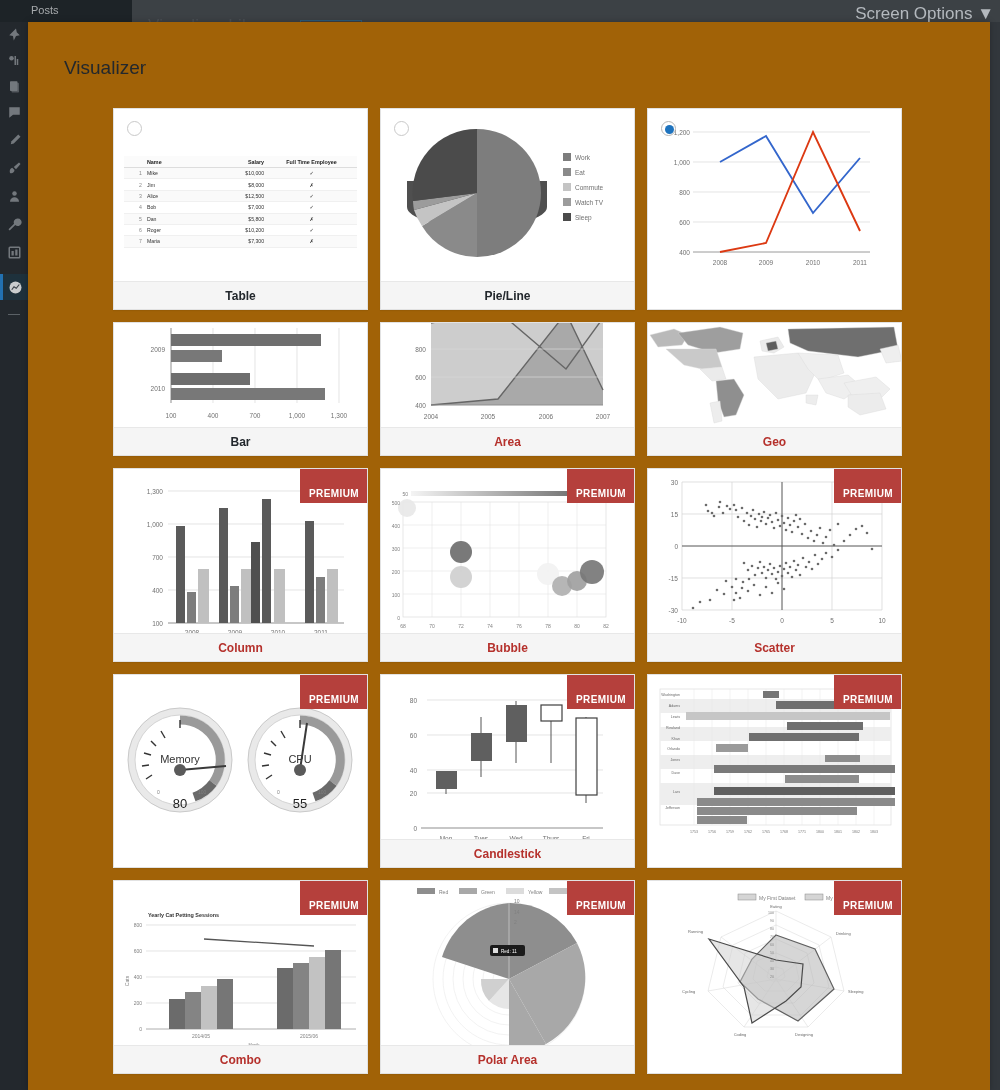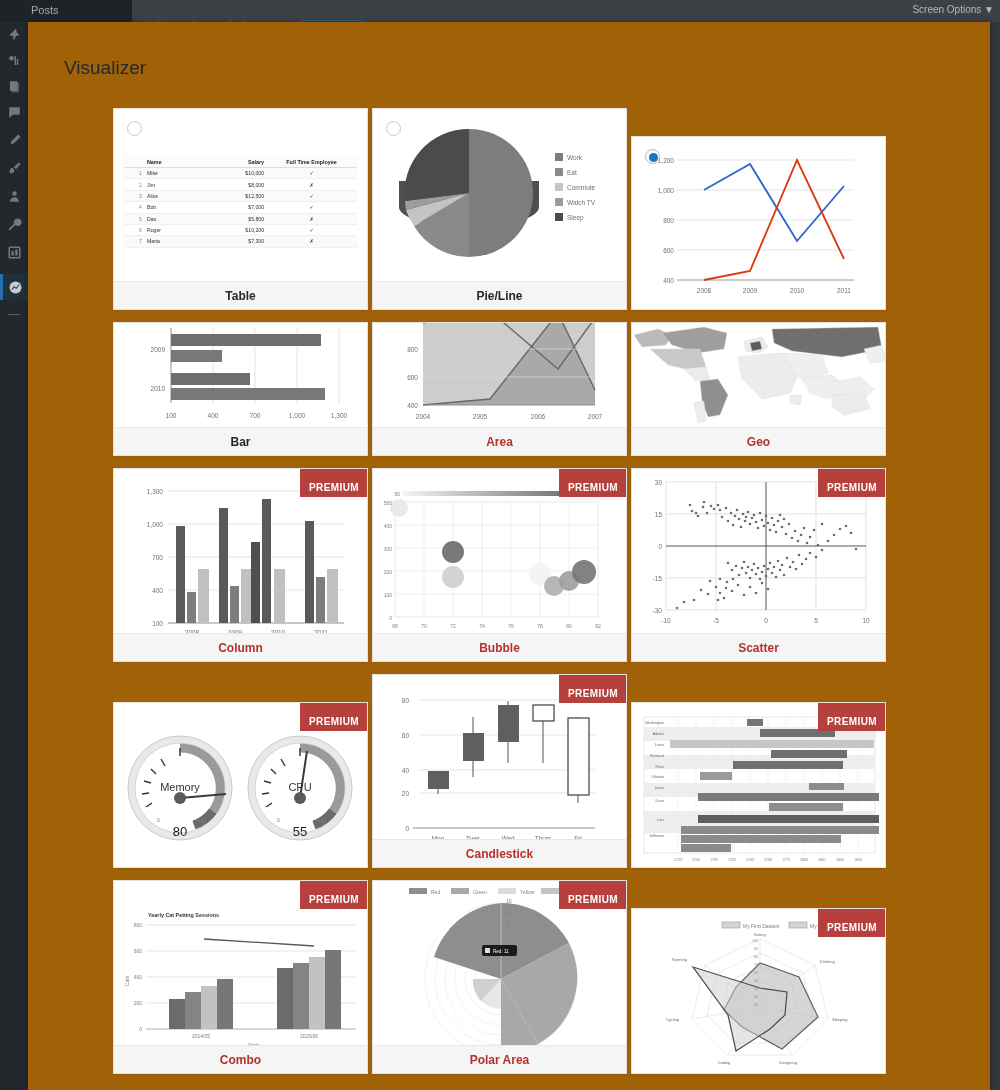--- a/index.html
+++ b/index.html
@@ -39,21 +39,21 @@
   #wp-ico-active svg { width:15px; height:15px; fill:#d6d6d6; }
   #wp-sidebar-collapse {
     position:absolute; left:8px; width:12px; height:1px; background:#5b6166;
   }
   #wp-topbar {
     position:absolute; left:132px; top:0; right:0; height:22px;
     background:#3c4145;
   }
   #screen-options {
     position:absolute; right:6px; top:4px;
-    font-size:10px; color:#b4b9be;
+    font-size:17px; color:#b4b9be;
   }
   #wp-page-heading {
     position:absolute; left:148px; top:16px;
     font-size:17px; color:#4a4f54; letter-spacing:.2px;
   }
   #wp-blur-row { position:absolute; left:148px; top:24px; height:8px; }
   .blur-chunk { display:inline-block; height:6px; background:#55595d; margin-right:16px; border-radius:1px; opacity:.65;}
   #wp-search-box {
     position:absolute; left:300px; top:20px; width:62px; height:12px;
     border:1px solid #2b5b7a; background:#3c4145;
@@ -69,22 +69,21 @@
   #modal-title {
     position:absolute; left:36px; top:35px;
     font-size:19px; color:#23282d; font-weight:400;
   }
 
   
   #chart-grid {
     position:absolute; left:85px; top:86px;
     width:790px;
     display:flex; flex-wrap:wrap;
-    gap:12px 4px;
-    align-items:flex-end;
+    gap:12px 12px;
   }
   .chart-card {
     width:255px;
     background:#fff;
     border:1px solid #e2e2e2;
     box-shadow:0 1px 1px rgba(0,0,0,.06);
     position:relative;
     display:flex; flex-direction:column;
   }
   .card-canvas {
@@ -95,21 +94,21 @@
     height:28px; background:#f5f5f5; border-top:1px solid #e8e8e8;
     display:flex; align-items:center; justify-content:center;
     font-size:12px; font-weight:bold;
   }
   .card-footer.basic { color:#23282d; }
   .card-footer.premium-label { color:#b5312c; }
   .premium-badge {
     position:absolute; right:0; top:0; z-index:6;
     background:#b5403c; color:#fff;
     font-size:10px; font-weight:bold; letter-spacing:.4px;
-    padding:13px 8px 4px 9px;
+    padding:19px 8px 4px 9px;
   }
   .radio-sel {
     position:absolute; left:13px; top:12px; z-index:5;
     width:15px; height:15px; border-radius:50%;
     border:1px solid #c9c9c9; background:#fff;
   }
   .radio-sel.checked { border-color:#b6b6b6; }
   .radio-sel.checked::after {
     content:""; position:absolute; left:3px; top:3px;
     width:9px; height:9px; border-radius:50%; background:#1e73be;

